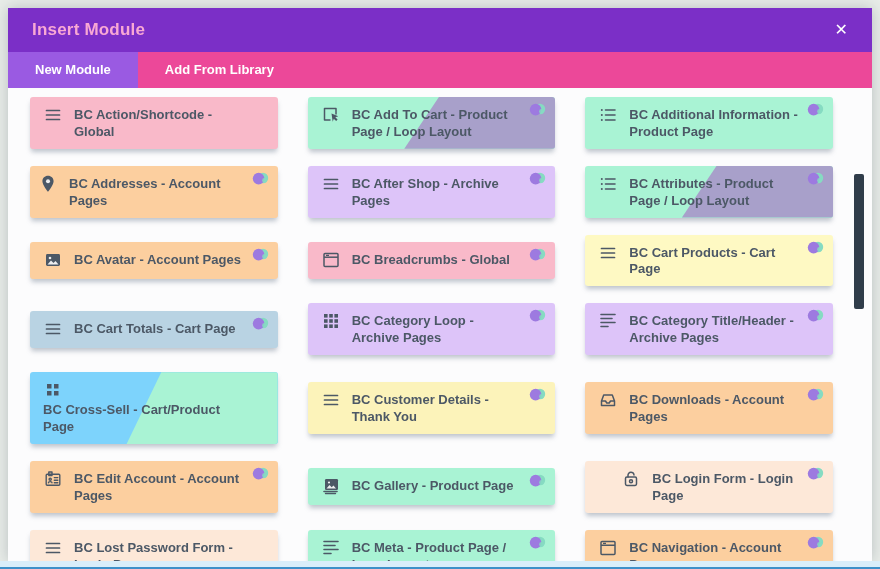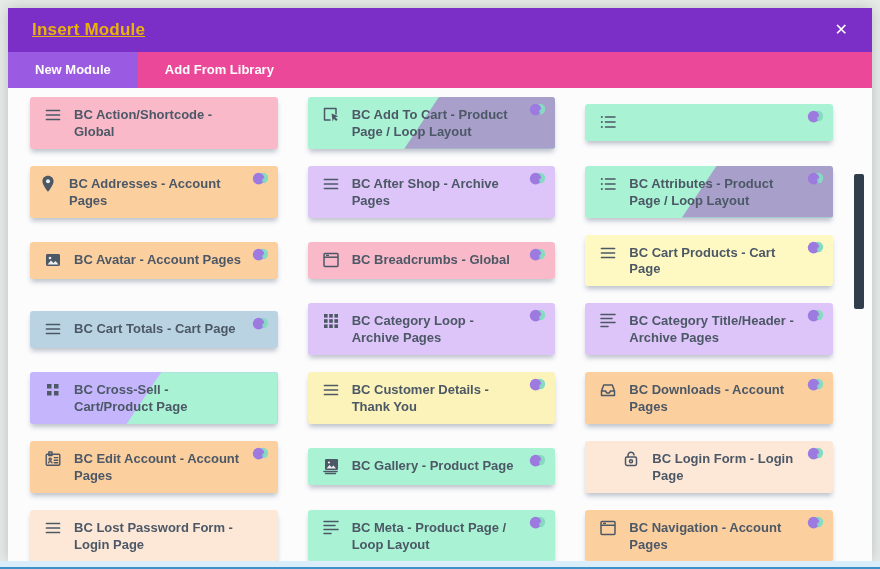--- a/index.html
+++ b/index.html
@@ -15,21 +15,21 @@
   }
   .modal{
     position:absolute;left:8px;top:8px;width:864px;height:553px;
     background:#fcfcfd;box-shadow:0 0 14px rgba(40,50,70,.25);
     display:flex;flex-direction:column;overflow:hidden;
   }
   .modal-header{
     height:44px;flex:0 0 44px;background:#7b2fc7;display:flex;align-items:center;
     padding:0 24px;justify-content:space-between;
   }
-  .modal-title{color:#eab308;font-size:17px;font-weight:700;letter-spacing:.2px;text-decoration:underline;}
+  .modal-title{color:#f9a8d4;font-size:17px;font-weight:700;letter-spacing:.2px;}
   .close-btn{color:#fff;font-size:16px;font-weight:700;cursor:pointer;line-height:1;}
   .tabs{height:36px;flex:0 0 36px;background:#ec4899;display:flex;}
   .tab{
     color:#fff;font-size:13px;font-weight:700;padding:0 27px;line-height:36px;cursor:pointer;
   }
   .tab.active{background:#9a5ae2;}
   .modal-body{
     position:relative;flex:1;overflow:hidden;background:#fcfcfd;
     padding:9px 39px 0 22px;box-sizing:border-box;
   }
@@ -110,20 +110,21 @@
   <div class="tile has-ai" style="background: rgb(169, 243, 212);">
 
     <span class="mod-icon">
             <svg viewBox="0 0 20 20" fill="none" stroke="currentColor" stroke-width="1.6" stroke-linecap="round">
               <path d="M7.5 5h9.5M7.5 10h9.5M7.5 15h9.5"></path>
               <circle cx="3.8" cy="5" r="1" fill="currentColor" stroke="none"></circle>
               <circle cx="3.8" cy="10" r="1" fill="currentColor" stroke="none"></circle>
               <circle cx="3.8" cy="15" r="1" fill="currentColor" stroke="none"></circle>
             </svg>
           </span>
+    <span class="mod-label">BC Additional Information - Product Page</span>
     <span class="ai-badge">
       <svg viewBox="0 0 17 15">
         <circle cx="11" cy="7" r="5.2" fill="#86dbc2"></circle>
         <circle cx="6.6" cy="7.6" r="5.8" fill="#9d7ae0"></circle>
         <circle cx="12.5" cy="9.5" r="2.4" fill="#86dbc2" opacity="0.85"></circle>
       </svg>
     </span>
   </div>
 
   <div class="tile has-ai" style="background: rgb(252, 207, 159); padding-left: 8px;">
@@ -288,21 +289,21 @@
     <span class="mod-label">BC Category Title/Header - Archive Pages</span>
     <span class="ai-badge">
       <svg viewBox="0 0 17 15">
         <circle cx="11" cy="7" r="5.2" fill="#86dbc2"></circle>
         <circle cx="6.6" cy="7.6" r="5.8" fill="#9d7ae0"></circle>
         <circle cx="12.5" cy="9.5" r="2.4" fill="#86dbc2" opacity="0.85"></circle>
       </svg>
     </span>
   </div>
 
-  <div class="tile has-accent" style="background: #c4b5fd;">
+  <div class="tile has-accent" style="background: #7dd3fc; flex-direction: column;">
     <span class="accent-overlay" style="background: rgb(169, 243, 212);"></span>
     <span class="mod-icon">
             <svg viewBox="0 0 20 20" fill="currentColor">
               <rect x="4" y="4" width="4.5" height="4.5"></rect>
               <rect x="11" y="4" width="4.5" height="4.5"></rect>
               <rect x="4" y="11" width="4.5" height="4.5"></rect>
               <rect x="11" y="11" width="4.5" height="4.5"></rect>
             </svg>
           </span>
     <span class="mod-label">BC Cross-Sell - Cart/Product Page</span>

